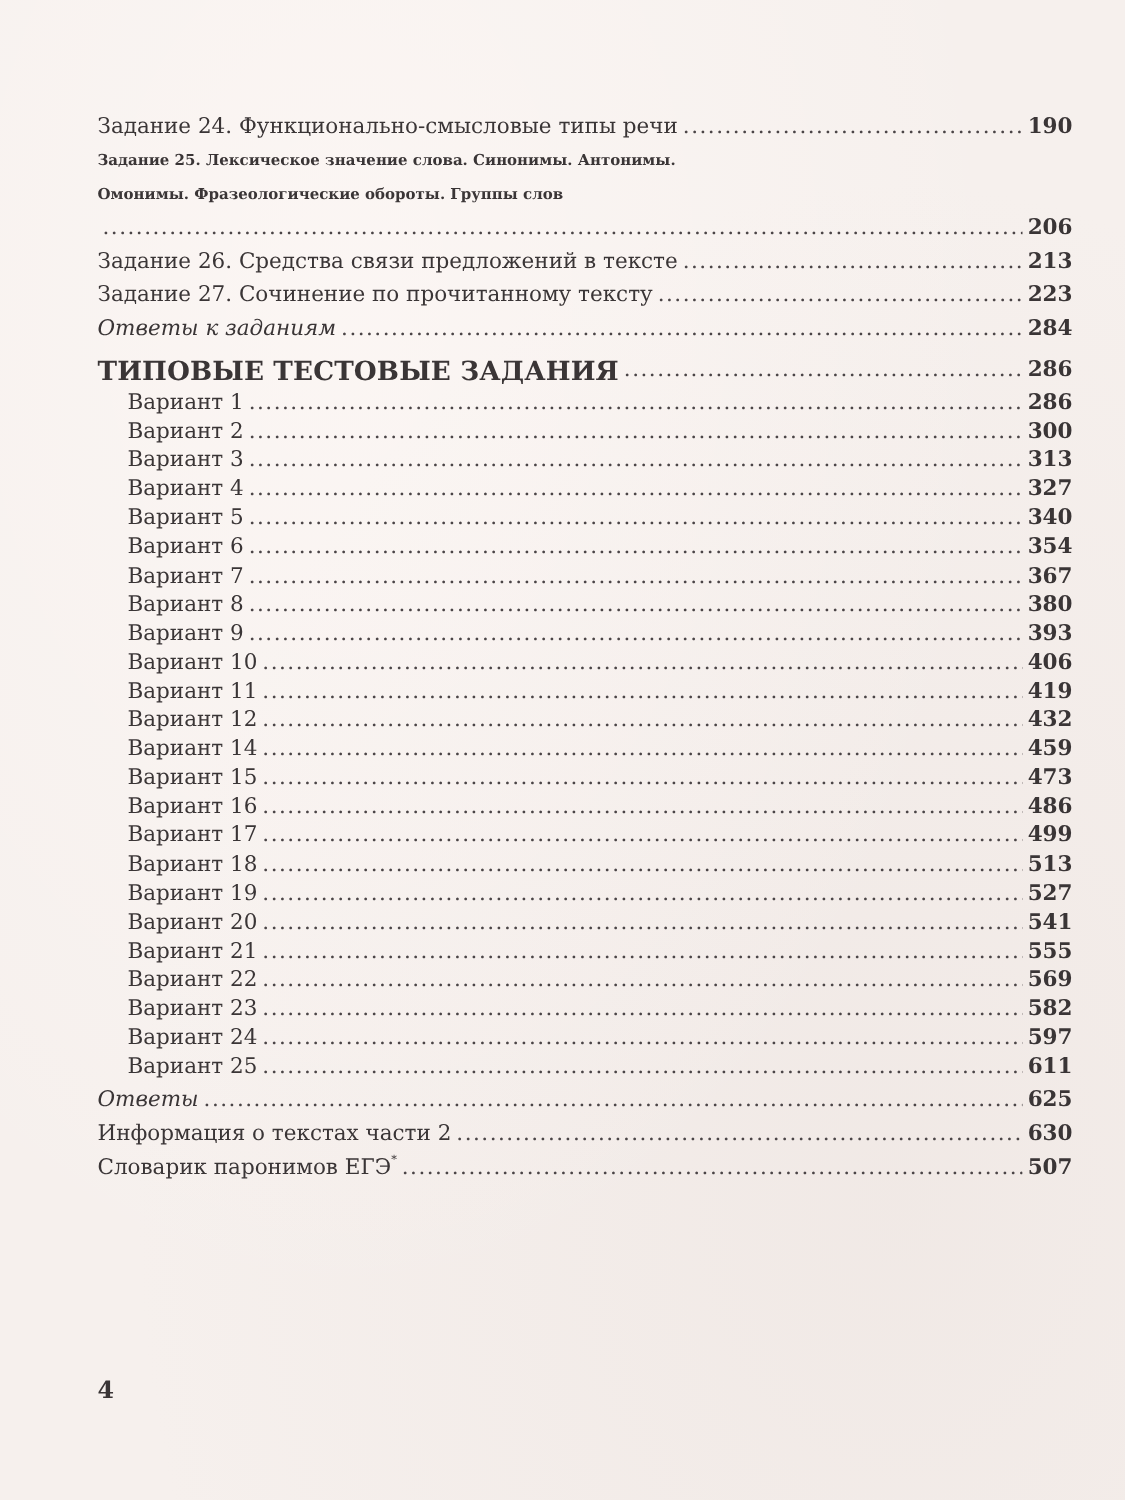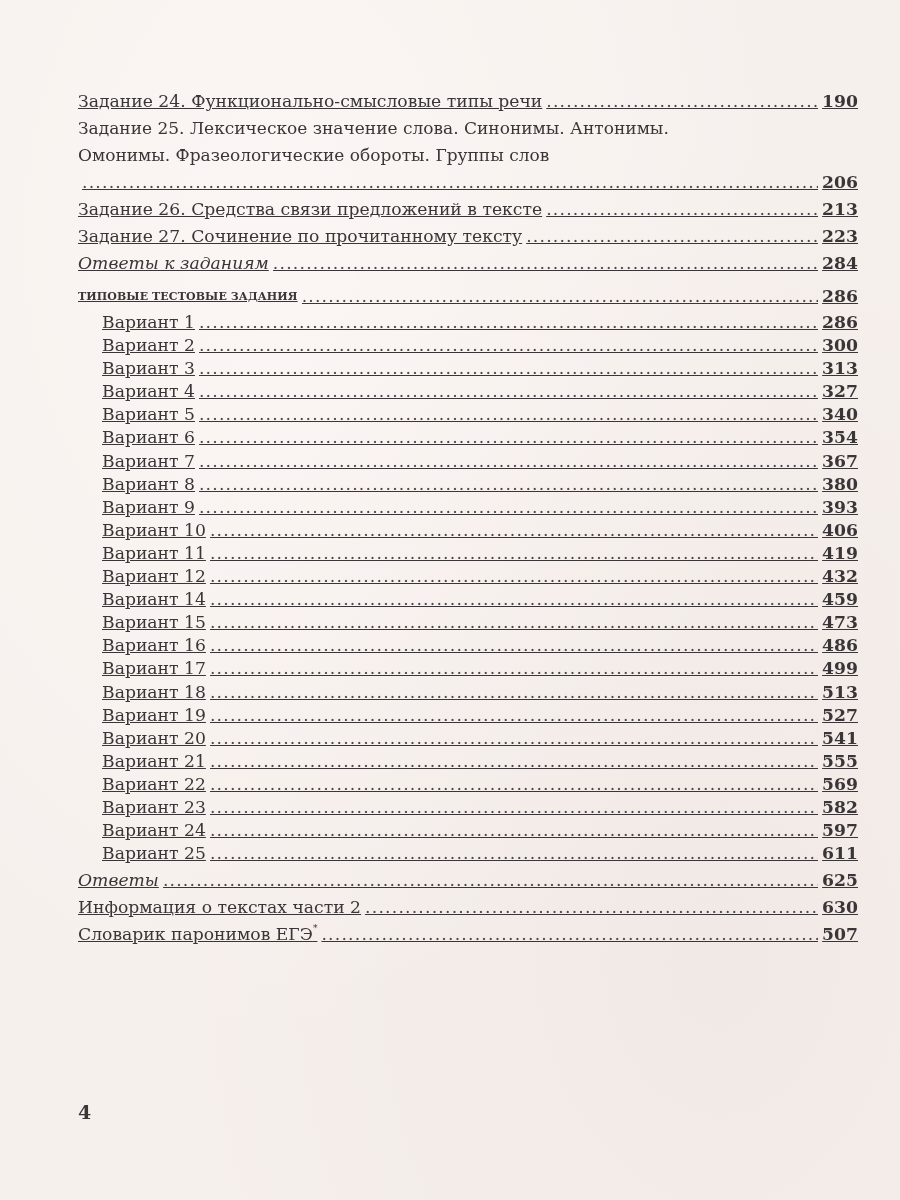--- a/index.html
+++ b/index.html
@@ -37,21 +37,20 @@
       top: 90px;
       width: 780px;
     }
     .row {
       display: flex;
       align-items: center;
       font-size: 17.2px;
       line-height: 23px;
       height: 23px;
       color: #3a3536;
-      text-decoration: underline;
     }
     .row .label {
       white-space: nowrap;
       flex: 0 0 auto;
     }
     .row .dots {
       flex: 1 1 auto;
       overflow: hidden;
       white-space: nowrap;
       margin: 0 4px 0 4px;
@@ -60,28 +59,29 @@
     }
     .row .dots::before {
       content: "........................................................................................................................................................................";
     }
     .row .page-num {
       flex: 0 0 auto;
       font-weight: bold;
       white-space: nowrap;
     }
     .line-only {
-      font-size: 17px;
+      font-size: 12px;
       line-height: 23px;
       height: 23px;
       white-space: nowrap;
+      font-weight: bold;
     }
     .gap-s { height: 4px; }
     .row.italic .label { font-style: italic; }
-    .row.heading .label { font-weight: bold; font-size: 11px; letter-spacing: 0.1px; }
+    .row.heading .label { font-weight: bold; font-size: 21px; letter-spacing: 0.1px; }
     .row.variant { padding-left: 24px; height: 23.1px; line-height: 23.1px; }
     .section-gap { height: 10px; }
     .page-number {
       position: absolute;
       left: 78px;
       top: 1101px;
       font-size: 19px;
       font-weight: bold;
       color: #3a3536;
     }

